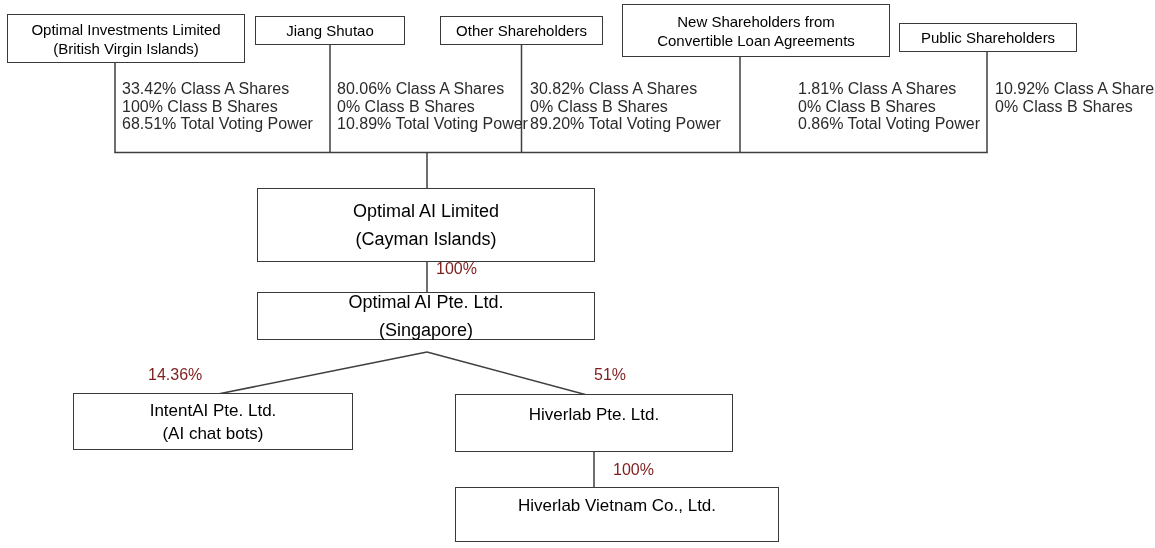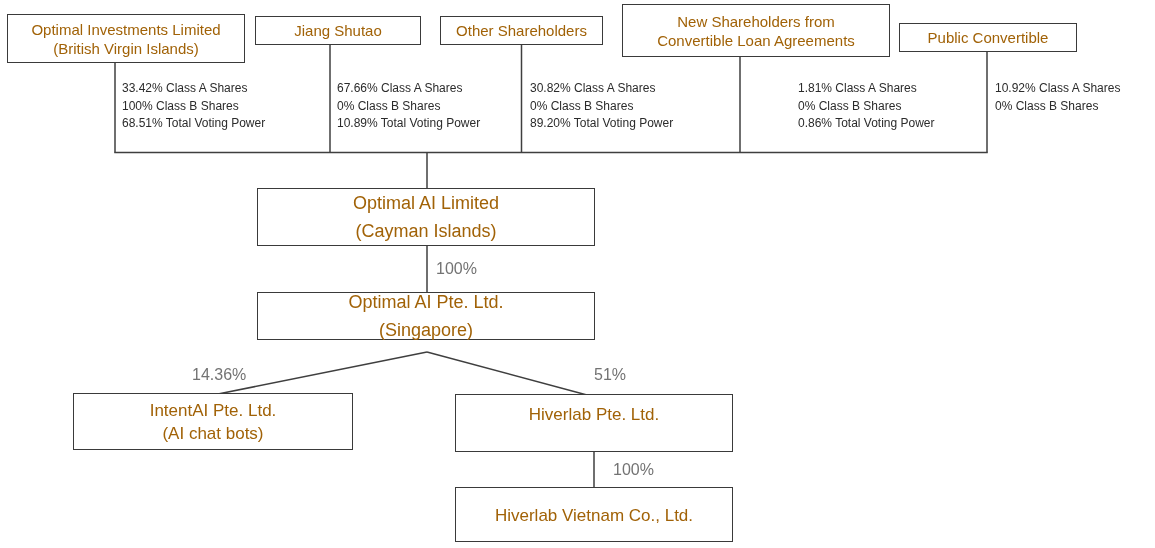--- a/index.html
+++ b/index.html
@@ -25,69 +25,69 @@
     position: absolute;
     border: 1.5px solid #3a3a3a;
     background: #ffffff;
     display: flex;
     align-items: center;
     justify-content: center;
     text-align: center;
     white-space: pre-line;
     font-size: 15px;
     line-height: 19px;
-    color: #a16207;
+    color: #000000;
   }
   .node.big {
     font-size: 18px;
     line-height: 28px;
   }
   .node.mid {
     font-size: 17px;
     line-height: 23px;
   }
   .node.top-align {
     align-items: flex-start;
   }
   .details {
     position: absolute;
-    font-size: 12px;
+    font-size: 16px;
     line-height: 17.5px;
     color: #2b2b2b;
     text-align: left;
     white-space: nowrap;
   }
   .pct-label {
     position: absolute;
     font-size: 16px;
     line-height: 18px;
-    color: #737373;
+    color: #7f1d1d;
     white-space: nowrap;
   }
   
   #sh0 { left: 7px;   top: 14px; width: 238px; height: 49px; }
-  #sh1 { left: 255px; top: 16px; width: 166px; height: 29px; }
+  #sh1 { left: 255px; top: 16px; width: 150px; height: 29px; }
   #sh2 { left: 440px; top: 16px; width: 163px; height: 29px; }
   #sh3 { left: 622px; top: 4px;  width: 268px; height: 53px; }
   #sh4 { left: 899px; top: 23px; width: 178px; height: 29px; }
   
   #d0 { left: 122px; top: 80px; }
   #d1 { left: 337px; top: 80px; }
   #d2 { left: 530px; top: 80px; }
   #d3 { left: 750px; top: 80px; margin-left: 48px; }
   #d4 { left: 995px; top: 80px; }
   
-  #cayman    { left: 257px; top: 188px; width: 338px; height: 58px; }
+  #cayman    { left: 257px; top: 188px; width: 338px; height: 74px; }
   #singapore { left: 257px; top: 292px; width: 338px; height: 48px; }
   #intentai  { left: 73px;  top: 393px; width: 280px; height: 57px; }
   #hiverlab  { left: 455px; top: 394px; width: 278px; height: 58px; padding-top: 8px; }
-  #vietnam   { left: 455px; top: 487px; width: 278px; height: 55px; padding-top: 16px; }
+  #vietnam   { left: 455px; top: 487px; width: 324px; height: 55px; padding-top: 6px; }
   
   #lbl-cay-sing  { left: 436px; top: 260px; }
-  #lbl-intent    { left: 148px; top: 366px; margin-left: 44px; }
+  #lbl-intent    { left: 148px; top: 366px; }
   #lbl-hiver     { left: 594px; top: 366px; }
   #lbl-viet      { left: 613px; top: 461px; }
 </style>
 </head>
 <body>
 
 <div class="canvas">
 
   <svg class="connectors" viewBox="0 0 1155 548" xmlns="http://www.w3.org/2000/svg">
     <g stroke="#3f3f3f" stroke-width="1.5" fill="none">
@@ -104,29 +104,29 @@
       <line x1="594" y1="452" x2="594" y2="487"></line>
     </g>
   </svg>
 
   <div class="node" id="sh0">Optimal Investments Limited
 (British Virgin Islands)</div>
   <div class="node" id="sh1">Jiang Shutao</div>
   <div class="node" id="sh2">Other Shareholders</div>
   <div class="node" id="sh3">New Shareholders from
 Convertible Loan Agreements</div>
-  <div class="node" id="sh4">Public Convertible</div>
+  <div class="node" id="sh4">Public Shareholders</div>
 
   <div class="details" id="d0">
     <div>33.42% Class A Shares</div>
     <div>100% Class B Shares</div>
     <div>68.51% Total Voting Power</div>
   </div>
   <div class="details" id="d1">
-    <div>67.66% Class A Shares</div>
+    <div>80.06% Class A Shares</div>
     <div>0% Class B Shares</div>
     <div>10.89% Total Voting Power</div>
   </div>
   <div class="details" id="d2">
     <div>30.82% Class A Shares</div>
     <div>0% Class B Shares</div>
     <div>89.20% Total Voting Power</div>
   </div>
   <div class="details" id="d3">
     <div>1.81% Class A Shares</div>

